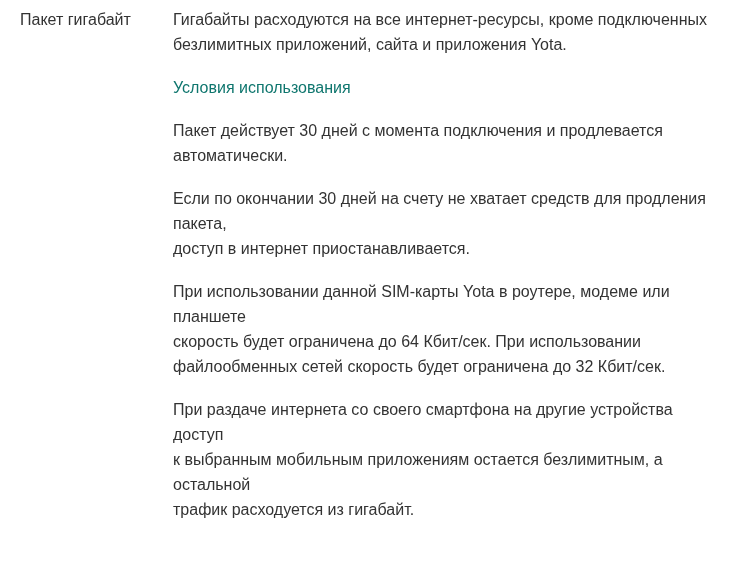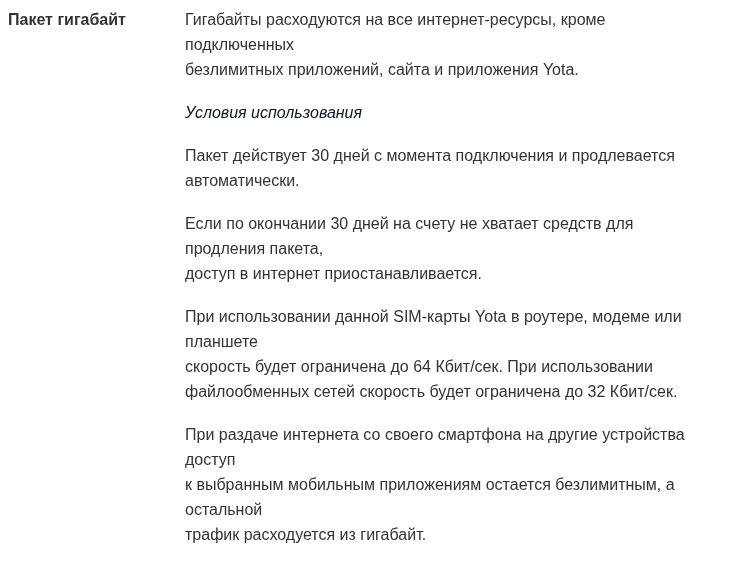--- a/index.html
+++ b/index.html
@@ -17,40 +17,39 @@
   .row {
     display: flex;
     align-items: flex-start;
     padding-top: 7px;
     box-sizing: border-box;
   }
   .row-label {
     width: 173px;
     flex-shrink: 0;
     box-sizing: border-box;
-    padding-left: 8px;
+    padding-left: 20px;
     font-size: 16px;
-    font-weight: bold;
+    font-weight: normal;
     line-height: 25px;
     color: #333333;
   }
   .row-content {
     flex: 1;
     box-sizing: border-box;
     padding-right: 34px;
     font-size: 16px;
     line-height: 25px;
   }
   .row-content p {
-    margin: 0 0 18px 12px;
+    margin: 0 0 18px 0;
     white-space: pre-line;
   }
   .row-content p.muted {
-    color: #0f172a;
-    font-style: italic;
+    color: #0f766e;
   }
 </style>
 </head>
 <body>
 
 <div class="row">
   <div class="row-label">Пакет гигабайт</div>
   <div class="row-content">
     <p>Гигабайты расходуются на все интернет-ресурсы, кроме подключенных
 безлимитных приложений, сайта и приложения Yota.</p>

